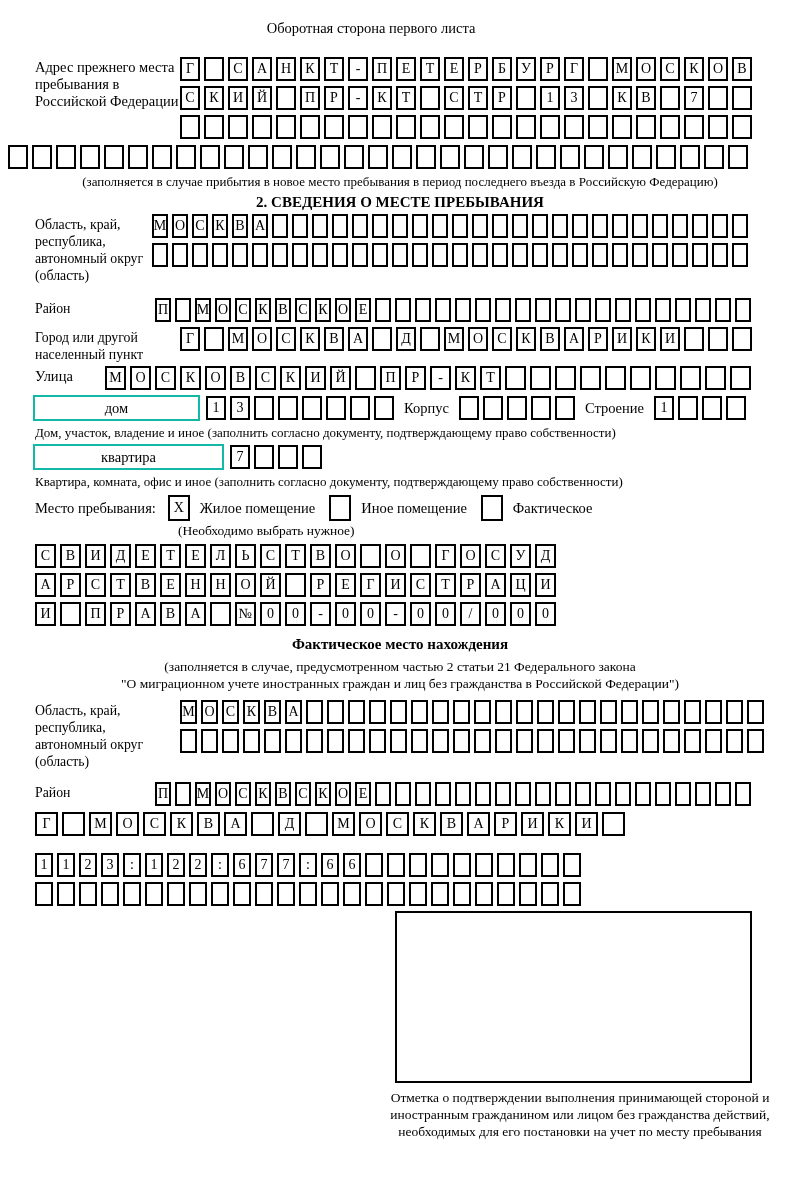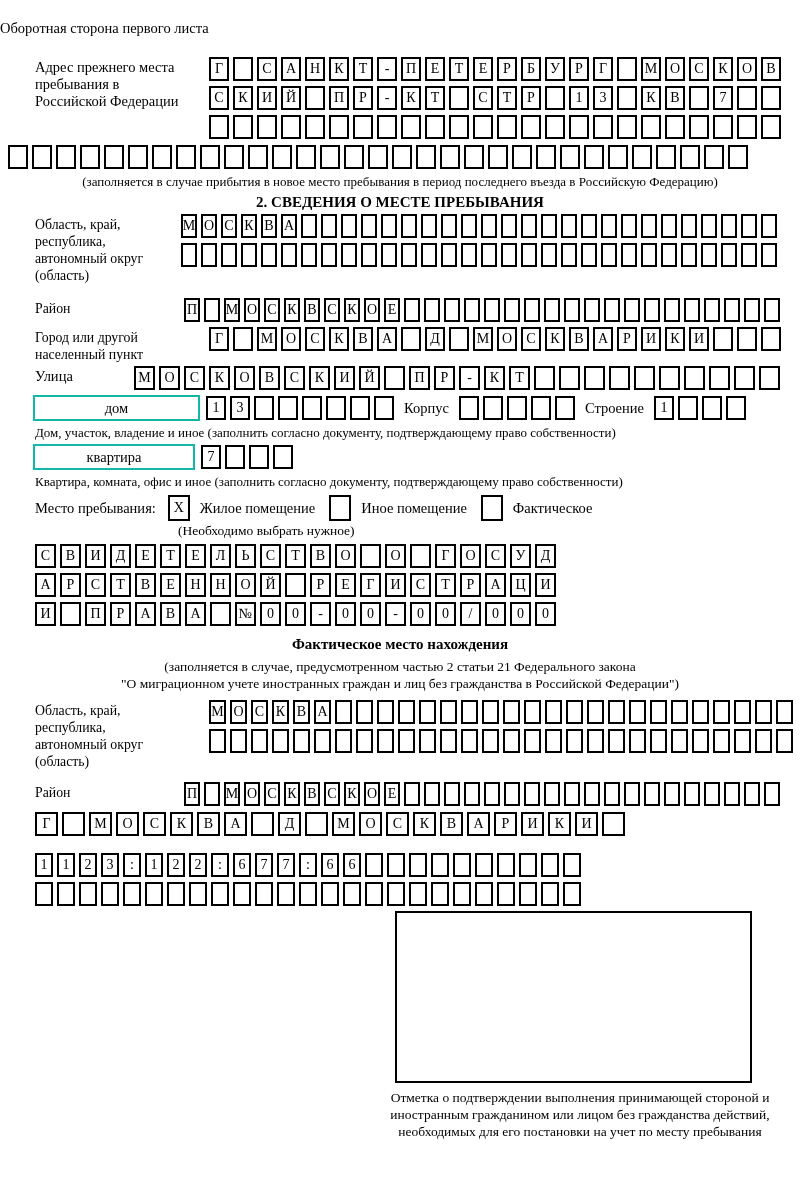--- a/index.html
+++ b/index.html
@@ -3,23 +3,23 @@
 <meta charset="utf-8">
 <style>
   * { box-sizing: border-box; margin: 0; padding: 0; }
   html,body { width: 800px; background: #ffffff; }
   body {
     height: 1180px;
     overflow: hidden;
     color: #000;
     font-family: "Liberation Serif", "DejaVu Serif", serif;
   }
-  .header-note { text-align: left; padding: 20px 58px 0 0; font-size: 14.5px; }
-
-  .field { display: flex; align-items: flex-start; margin-left: 35px; gap: 29px; }
+  .header-note { text-align: center; padding: 20px 58px 0 0; font-size: 14.5px; }
+
+  .field { display: flex; align-items: flex-start; margin-left: 35px; }
   .field-label { font-size: 13.8px; line-height: 17px; flex: 0 0 auto; padding-top: 2px; }
   .w70  { width: 70px; }
   .w117 { width: 117px; }
   .w120 { width: 120px; }
   .w145 { width: 145px; }
   .w150 { width: 150px; font-size: 13px; }
   .w183 { width: 183px; }
   .w210 { width: 210px; }
 
   .rows { display: flex; flex-direction: column; gap: 5px; }
@@ -43,21 +43,21 @@
   .h-title.big-gap { margin-top: 10px; }
   .sub-cap { text-align: center; font-size: 13.5px; line-height: 16.5px; }
   .mt3 { margin-top: 3px; } .mt5 { margin-top: 5px; } .mt6 { margin-top: 6px; }
   .mt8 { margin-top: 8px; } .mt12 { margin-top: 12px; } .mt14 { margin-top: 14px; }
 
   .house-row { display: flex; align-items: center; margin: 5px 0 0 33px; gap: 6px; }
   .wide-box {
     height: 26px; border: 2px solid #14b8a6; display: flex;
     align-items: center; justify-content: center; font-size: 14.5px;
   }
-  .wb167 { width: 167px; } .wb202 { width: 162px; }
+  .wb167 { width: 167px; } .wb202 { width: 191px; }
   .inline-label { font-size: 14.5px; margin: 0 4px; }
 
   .stay-row { display: flex; align-items: center; margin: 5px 0 0 35px; font-size: 14.5px; }
   .checkbox {
     width: 22px; height: 26px; border: 2px solid #000; display: inline-flex;
     align-items: center; justify-content: center; font-size: 14px; flex: 0 0 auto;
   }
   .stay-row .stay-label { margin-right: 12px; }
   .stay-row .stay-opt { margin: 0 14px 0 10px; }
   .note { font-size: 13.5px; margin: 2px 0 0 178px; }

